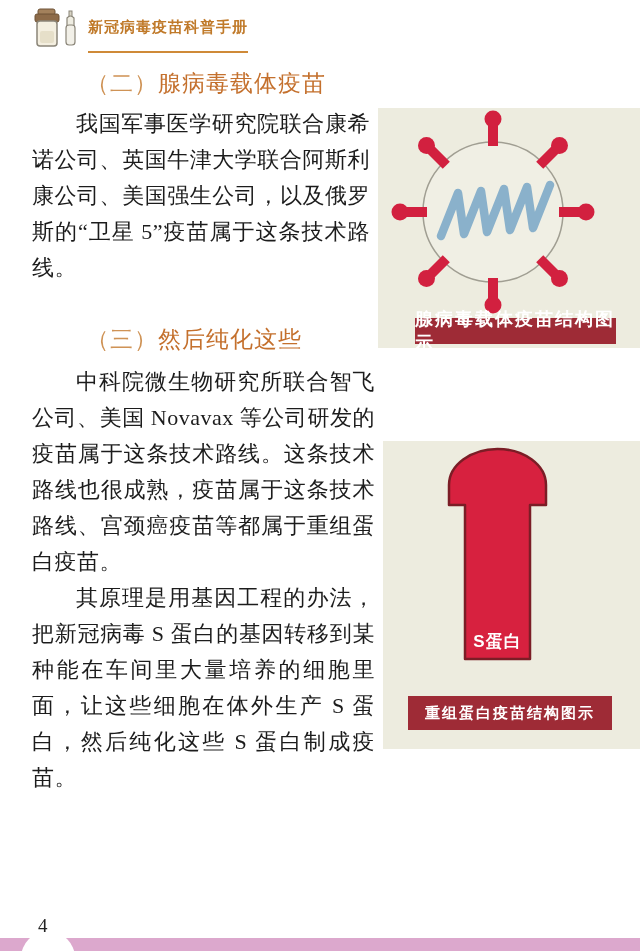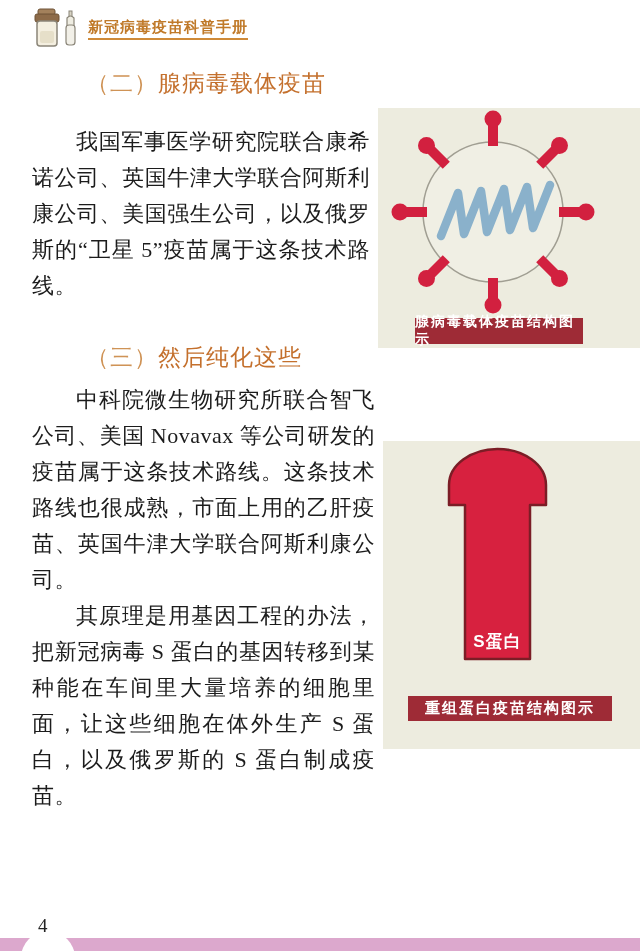--- a/index.html
+++ b/index.html
@@ -7,49 +7,49 @@
     width:640px;height:951px;position:relative;overflow:hidden;background:#ffffff;
     font-family:"Liberation Serif","DejaVu Serif",serif;color:#1c1c1c;
   }
   
   .header{position:absolute;top:6px;left:32px;display:flex;align-items:flex-start;}
   .header .icon-wrap{width:50px;height:46px;flex:0 0 auto;}
   .page-title{
     margin-top:12px;margin-left:6px;
     font-family:"Liberation Sans","DejaVu Sans",sans-serif;
     font-size:15px;font-weight:bold;letter-spacing:1px;color:#c07a2a;
-    border-bottom:2px solid #cf8a38;padding-bottom:1px;
+    border-bottom:2px solid #cf8a38;padding-bottom:14px;
   }
   
   .content{position:absolute;top:66px;left:32px;right:18px;}
   h2.sec-heading{
     margin:0;padding:0 0 0 54px;
     font-family:"Liberation Sans","DejaVu Sans",sans-serif;
     font-size:23px;line-height:34px;font-weight:normal;letter-spacing:1px;
   }
   h2.sec-heading .num{color:#cf9356;}
   h2.sec-heading .txt{color:#c4702d;}
   h2.h2-second{margin-top:36px;}
   p.body-par{
     margin:0;font-size:22px;line-height:36px;letter-spacing:0.5px;
     text-align:justify;text-indent:2em;
   }
-  p.first-par{margin-top:24px;}
+  p.first-par{margin-top:6px;}
   p.p3{margin-top:8px;}
   
   .figure-panel{position:relative;background:#edecdf;}
   .fig1{float:right;width:262px;height:240px;margin:42px -18px 6px 8px;}
   .fig2{float:right;width:257px;height:308px;margin:87px -18px 6px 8px;clear:right;text-align:center;}
   .panel-label{
     position:absolute;background:#9e2b36;color:#ffffff;
     font-family:"Liberation Sans","DejaVu Sans",sans-serif;font-weight:bold;
     display:flex;align-items:center;justify-content:center;letter-spacing:2px;
   }
-  .label1{left:37px;top:210px;width:168px;height:26px;font-size:14px;}
-  .label2{left:25px;top:255px;width:204px;height:25px;font-size:15px;}
+  .label1{left:37px;top:210px;width:201px;height:26px;font-size:18px;}
+  .label2{left:25px;top:255px;width:204px;height:34px;font-size:15px;}
   
   .footer-bar{position:absolute;left:0;right:0;bottom:0;height:13px;background:#dca8cd;}
   .footer-circle{position:absolute;left:21px;top:931px;width:54px;height:54px;border-radius:50%;background:#ffffff;}
   .page-num{position:absolute;left:38px;top:915px;font-size:19px;color:#222;}
 </style>
 </head>
 <body>
 
 <div class="header">
   <div class="icon-wrap">
@@ -105,20 +105,20 @@
 
   <div class="figure-panel fig2">
     <svg width="257" height="250" viewBox="0 0 257 250">
       <path d="M 66 64 L 66 44 A 48.5 36 0 0 1 163 44 L 163 64 L 147 64 L 147 218 L 82 218 L 82 64 Z" fill="#d7213f" stroke="#7b1d26" stroke-width="2.5" stroke-linejoin="round"></path>
       <text x="114.5" y="206" text-anchor="middle" fill="#ffffff" font-family="Liberation Sans, DejaVu Sans, sans-serif" font-size="17" font-weight="bold" letter-spacing="1">S蛋白</text>
     </svg>
     <div class="panel-label label2">重组蛋白疫苗结构图示</div>
   </div>
 
   <h2 class="sec-heading h2-second"><span class="num">（三）</span><span class="txt">然后纯化这些</span></h2>
-  <p class="body-par p3">中科院微生物研究所联合智飞公司、美国 Novavax 等公司研发的疫苗属于这条技术路线。这条技术路线也很成熟，市面上用的乙肝疫苗、英国牛津大学联合阿斯利康公司。</p>
-  <p class="body-par">其原理是用基因工程的办法，把新冠病毒 S 蛋白的基因转移到某种能在车间里大量培养的细胞里面，让这些细胞在体外生产 S 蛋白，以及俄罗斯的 S 蛋白制成疫苗。</p>
+  <p class="body-par p3">中科院微生物研究所联合智飞公司、美国 Novavax 等公司研发的疫苗属于这条技术路线。这条技术路线也很成熟，疫苗属于这条技术路线、宫颈癌疫苗等都属于重组蛋白疫苗。</p>
+  <p class="body-par">其原理是用基因工程的办法，把新冠病毒 S 蛋白的基因转移到某种能在车间里大量培养的细胞里面，让这些细胞在体外生产 S 蛋白，然后纯化这些 S 蛋白制成疫苗。</p>
 
 </div>
 
 <div class="footer-bar"></div>
 <div class="footer-circle"></div>
 <div class="page-num">4</div>
 
 </body></html>

